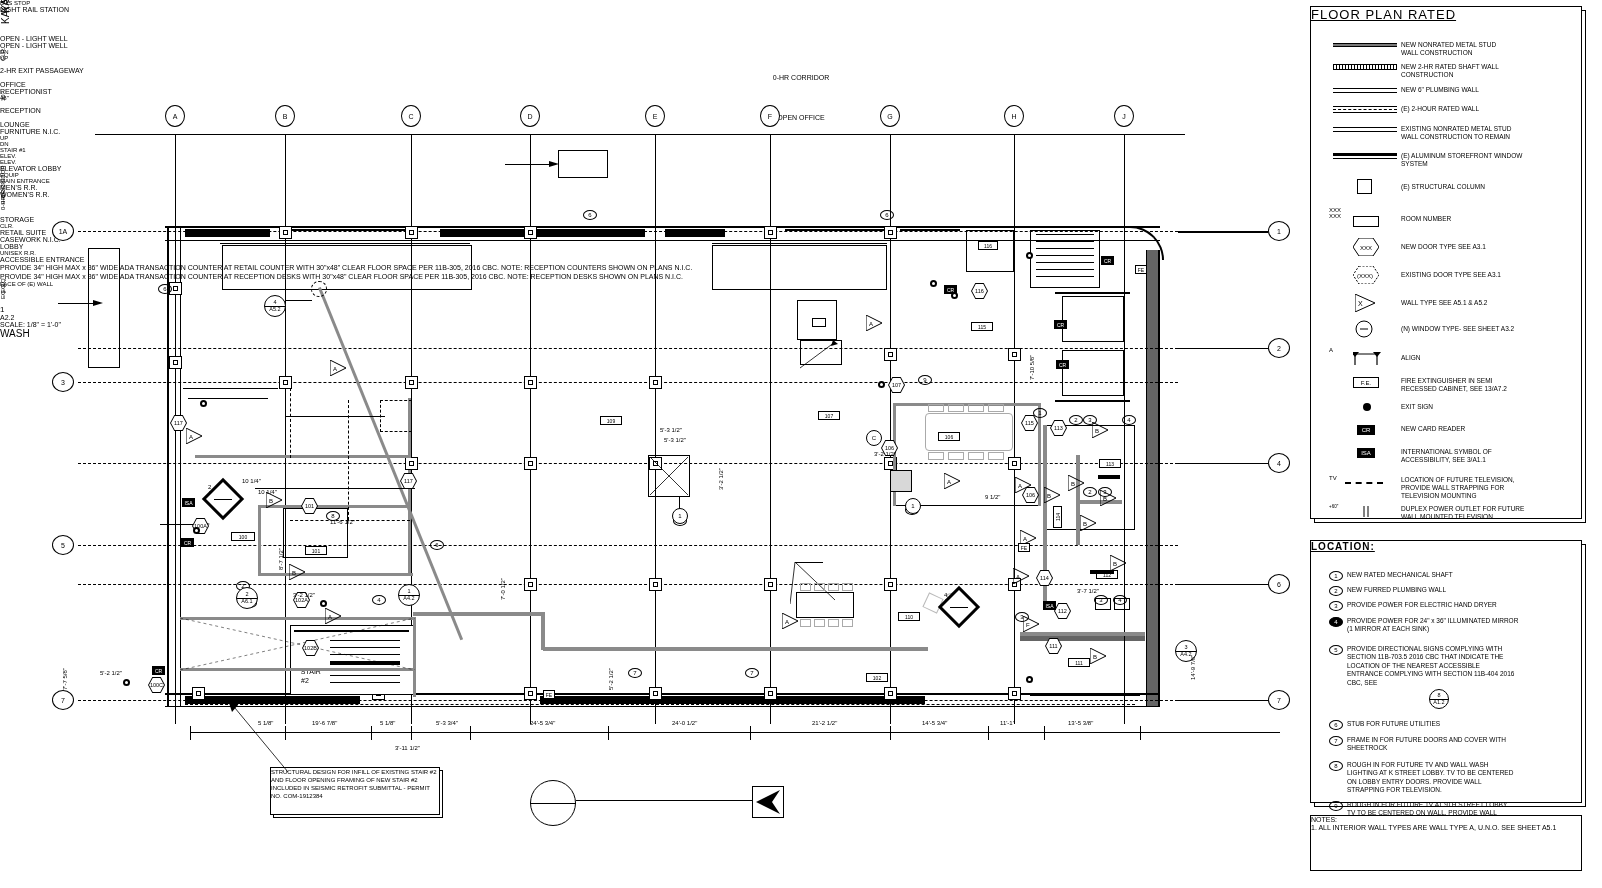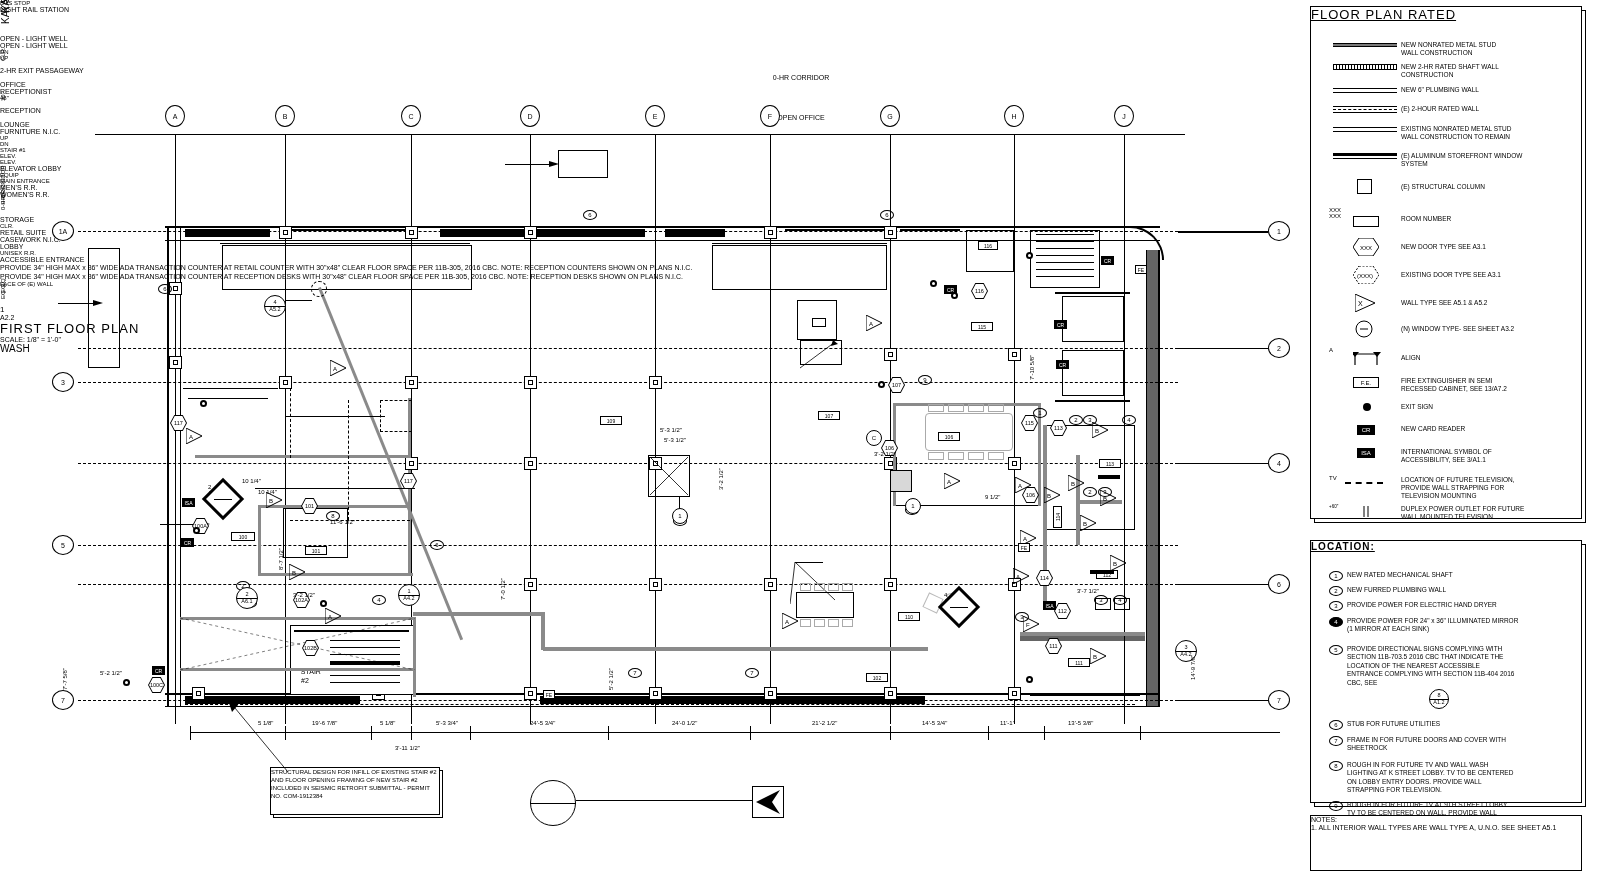--- a/index.html
+++ b/index.html
@@ -817,21 +817,20 @@
     </div>
     <svg style="position:absolute;left:228px;top:700px;" width="70" height="75">
       <line x1="2" y1="2" x2="60" y2="72" stroke="#000" stroke-width=".8"></line>
       <polygon points="0,0 10,5 4,12" fill="#000"></polygon>
     </svg>
 
     <div style="position:absolute;left:530px;top:780px;width:46px;height:46px;border:1px solid #000;border-radius:50%;background:#fff;"></div>
     <div class="hl" style="left:530px;top:803px;width:46px;"></div>
     <div class="t8" style="left:549px;top:789px;">1</div>
     <div class="t7" style="left:541px;top:808px;">A2.2</div>
-    <div class="t13" style="left:593px;top:787px;letter-spacing:1px;">FIRST FLOOR PLAN</div>
     <div class="t7" style="left:594px;top:803px;">SCALE: 1/8" = 1'-0"</div>
     <div class="hl" style="left:576px;top:800px;width:190px;"></div>
 
     <div class="t10" style="left:750px;top:772px;">WASH</div>
     <div class="northbox" style="left:752px;top:786px;"></div>
     <svg style="position:absolute;left:754px;top:788px;" width="28" height="28">
       <polygon points="2,14 26,2 18,14 26,26" fill="#000"></polygon>
     </svg>
     <div class="hl" style="left:766px;top:800px;width:0px;"></div>
 

